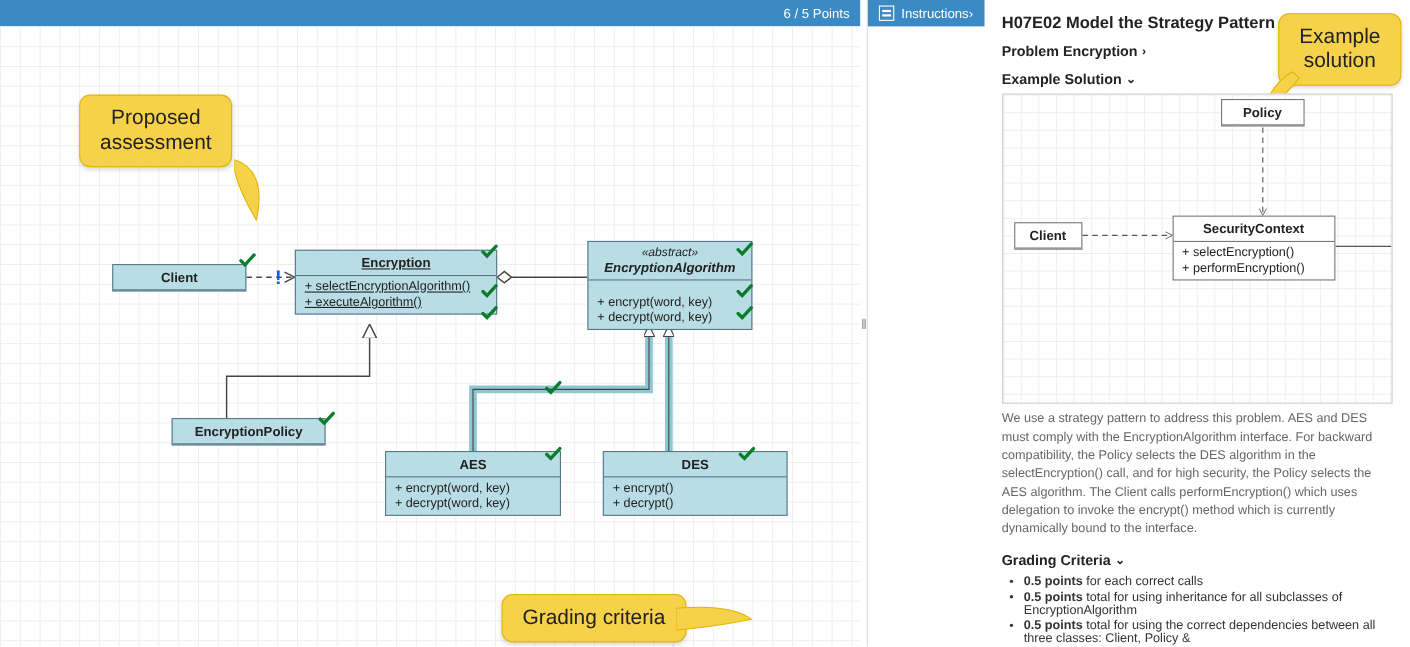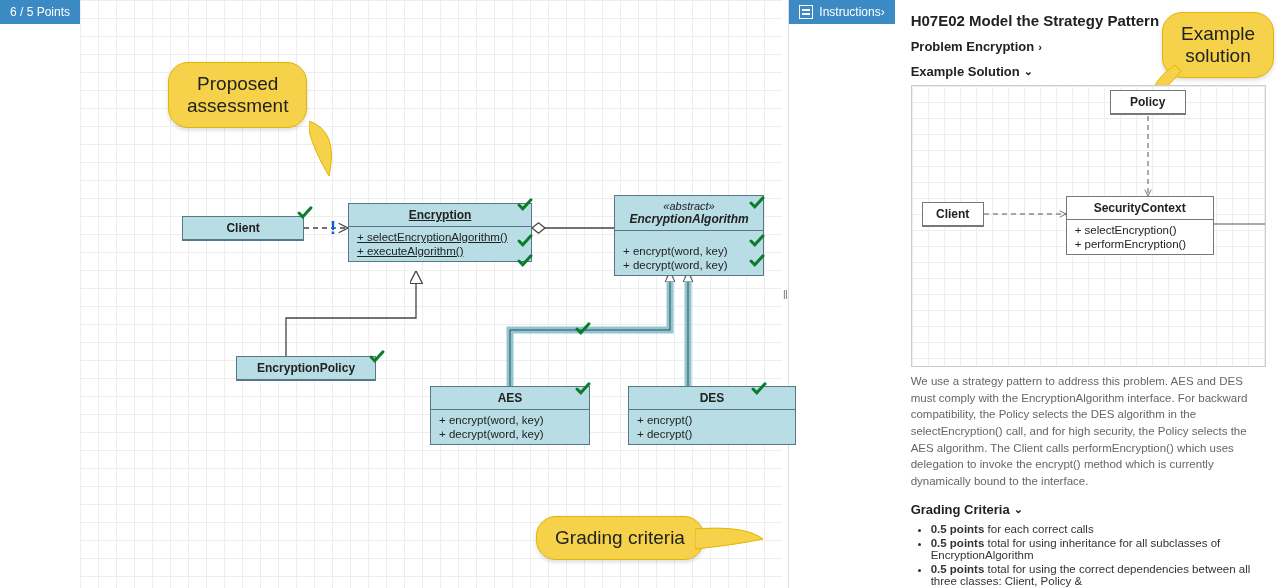--- a/index.html
+++ b/index.html
@@ -1,17 +1,17 @@
 <!DOCTYPE html>
 <html><head>
 <meta charset="utf-8">
 <style>
   * { box-sizing: border-box; margin: 0; padding: 0; }
   body { font-family: -apple-system, BlinkMacSystemFont, "Segoe UI", Arial, sans-serif; font-size: 13px; color: #222; width: 1282px; height: 588px; overflow: hidden; display: flex; }
-  .left-pane { width: 786px; height: 588px; display: flex; flex-direction: row; }
+  .left-pane { width: 786px; height: 588px; display: flex; flex-direction: column; }
   .right-pane { width: 496px; height: 588px; display: flex; border-left: 1px solid #ddd; }
   .header-bar { background: #3b8ac4; color: #fff; height: 24px; display: flex; align-items: center; padding: 0 10px; font-size: 12px; }
   .left-header { justify-content: flex-end; }
   .right-header { justify-content: space-between; }
   .right-header .left-group { display: flex; align-items: center; gap: 6px; }
   .canvas { flex: 1; position: relative;
     background-image:
       linear-gradient(#eee 1px, transparent 1px),
       linear-gradient(90deg, #eee 1px, transparent 1px);
     background-size: 18px 18px;
@@ -19,21 +19,21 @@
   }
   .uml-class { position: absolute; background: #b9dde4; border: 1px solid #578; display: flex; flex-direction: column; }
   .uml-plain { background: #fff; border: 1px solid #777; }
   .uml-head { border-bottom: 1px solid #578; text-align: center; font-weight: bold; padding: 4px 8px; font-size: 12px; }
   .uml-plain .uml-head { border-bottom: 1px solid #777; }
   .uml-stereo { font-style: italic; font-weight: normal; font-size: 11px; }
   .uml-body { padding: 4px 8px; font-size: 11.5px; display: flex; flex-direction: column; gap: 2px; }
   .check { position: absolute; width: 18px; height: 18px; color: #0a7d2a; }
   .exclam { position: absolute; width: 12px; font-weight: bold; color: #0b5fdc; font-size: 18px; }
   .svg-layer { position: absolute; left:0; top:0; width:100%; height:100%; pointer-events:none; }
-  .callout { position: absolute; background: #f6d24a; border-radius: 20px; padding: 10px 18px; font-size: 19px; text-align: center; box-shadow: 0 2px 4px rgba(0,0,0,0.15); border:1px solid #e3b400;}
+  .callout { position: absolute; background: #f6d24a; border-radius: 10px; padding: 10px 18px; font-size: 19px; text-align: center; box-shadow: 0 2px 4px rgba(0,0,0,0.15); border:1px solid #e3b400;}
   .right-content { padding: 12px 16px 4px 16px; overflow: hidden; flex:1; }
   .right-title { font-size: 15px; font-weight: 700; margin-bottom: 10px; }
   .sect-head { font-weight: 600; font-size: 13px; margin: 10px 0 6px 0; display:flex; align-items:center; gap:4px;}
   .mini-canvas { position: relative; height: 282px; border: 1px solid #ccc;
     background-image:
       linear-gradient(#eee 1px, transparent 1px),
       linear-gradient(90deg, #eee 1px, transparent 1px);
     background-size: 16px 16px;
     background-color:#fff;
     overflow:hidden;
@@ -155,21 +155,21 @@
         <path d="M4 12l5 5L20 5" stroke="#0a7d2a" stroke-width="4" fill="none" stroke-linecap="round"></path>
       </svg>
     <svg class="check" style="left:494px; top:380px;" viewBox="0 0 24 24">
         <path d="M4 12l5 5L20 5" stroke="#0a7d2a" stroke-width="4" fill="none" stroke-linecap="round"></path>
       </svg>
     <svg class="check" style="left:670px; top:380px;" viewBox="0 0 24 24">
         <path d="M4 12l5 5L20 5" stroke="#0a7d2a" stroke-width="4" fill="none" stroke-linecap="round"></path>
       </svg>
     <span class="exclam" style="left:250px; top:218px;">!</span>
 
-    <div class="callout" style="left:88px; top:62px;">
+    <div class="callout" style="left:72px; top:62px;">
       <div>Proposed</div>
       <div>assessment</div>
       <svg style="position:absolute; left:140px; top:58px; width:40px; height:60px;" viewBox="0 0 40 60">
         <path d="M0,0 Q30,10 20,55 Q5,30 0,10 Z" fill="#f6d24a" stroke="#e3b400"></path>
       </svg>
     </div>
     <div class="callout" style="left:456px; top:516px;">
       <span>Grading criteria</span>
       <svg style="position:absolute; right:-62px; top:8px; width:70px; height:28px;" viewBox="0 0 70 28">
         <path d="M0,4 Q50,0 68,14 Q40,20 0,24 Z" fill="#f6d24a" stroke="#e3b400"></path>

